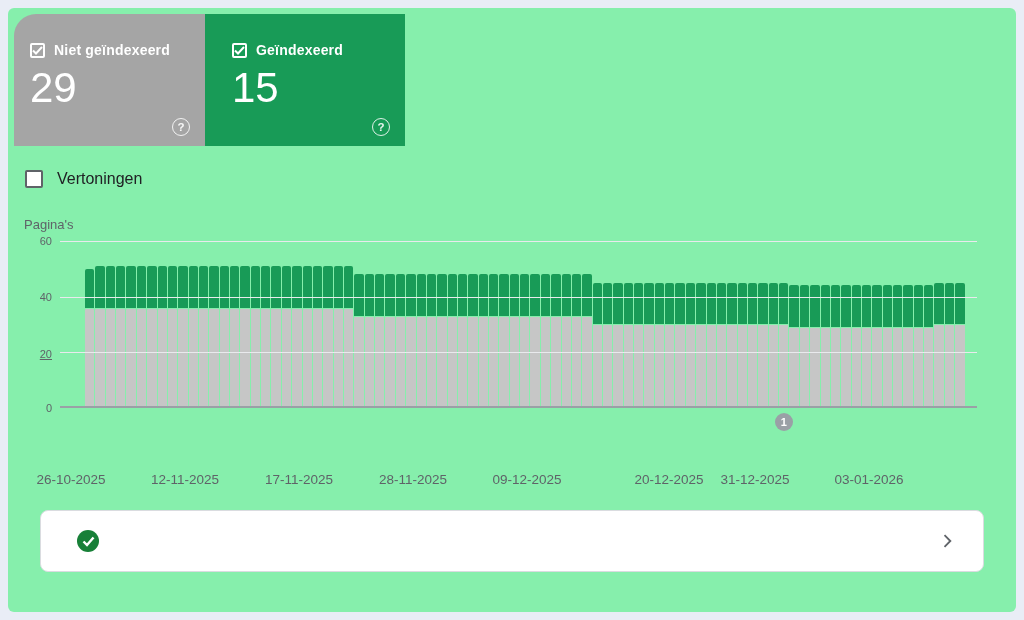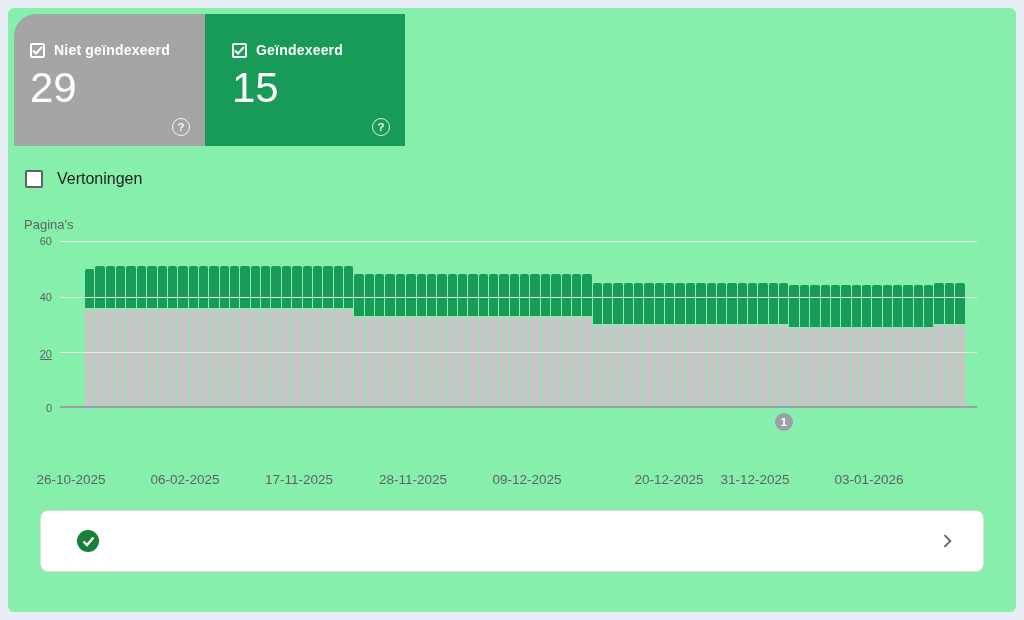--- a/index.html
+++ b/index.html
@@ -463,21 +463,21 @@
       <div class="ytick" style="top: -8px;">60</div>
       <div class="gridline" style="top: 55.6667px;"></div>
       <div class="ytick" style="top: 47.6667px;">40</div>
       <div class="gridline" style="top: 111.333px;"></div>
       <div class="ytick" style="top: 105px; text-decoration: underline;">20</div>
       <div class="axisline" style="top: 165px;"></div>
       <div class="ytick" style="top: 159px;">0</div>
     </div>
   <div class="xlabels">
       <span class="xtick" style="left: -14px;">26-10-2025</span>
-      <span class="xtick" style="left: 100px;">06-02-2025</span>
+      <span class="xtick" style="left: 100px;">12-11-2025</span>
       <span class="xtick" style="left: 214px;">17-11-2025</span>
       <span class="xtick" style="left: 328px;">28-11-2025</span>
       <span class="xtick" style="left: 442px;">09-12-2025</span>
       <span class="xtick" style="left: 584px;">20-12-2025</span>
       <span class="xtick" style="left: 670px;">31-12-2025</span>
       <span class="xtick" style="left: 784px;">03-01-2026</span>
     </div>
 
   <div class="banner">
     <span class="banner-check">

